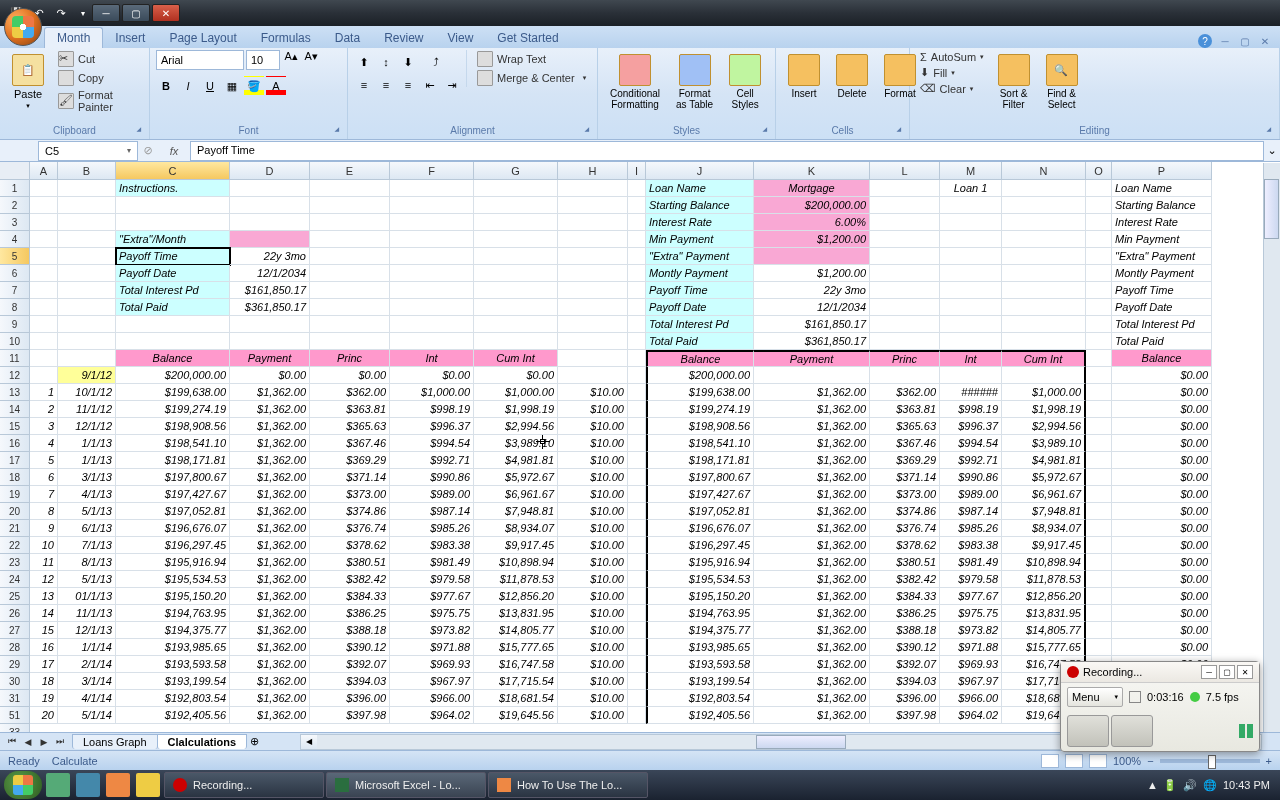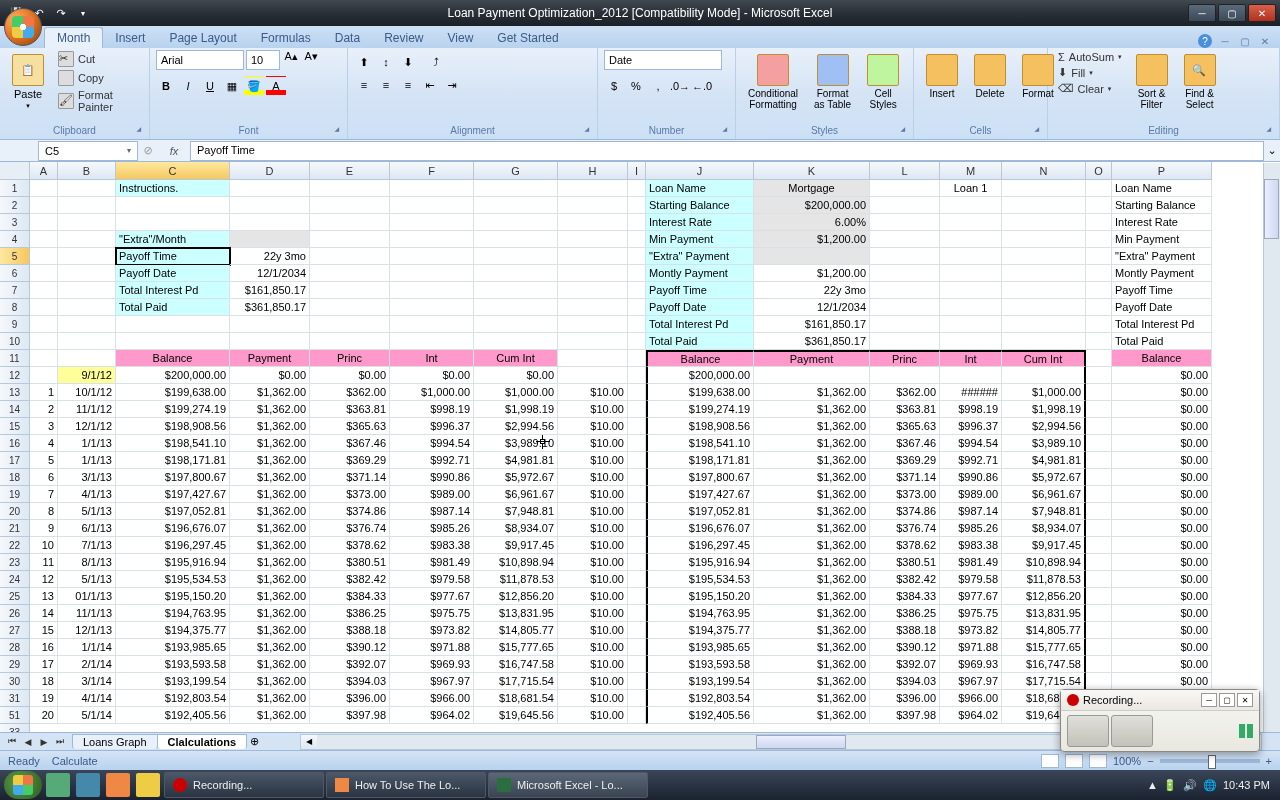--- a/index.html
+++ b/index.html
@@ -50,27 +50,27 @@
   
   
   .sheet-wrap { position:relative; background:#fff; height:570px; overflow:hidden;}
   .corner { position:absolute; left:0; top:0; width:30px; height:18px; background:#e8eef5; border-right:1px solid #b8c8d8; border-bottom:1px solid #b8c8d8;}
   .col-hdrs { position:absolute; left:30px; top:0; height:18px; display:flex;}
   .col-hdr { background:linear-gradient(#f5f8fc,#dde8f3); border-right:1px solid #b8c8d8; border-bottom:1px solid #b8c8d8; font-size:11px; color:#333; display:flex; align-items:center; justify-content:center;}
   .col-hdr.sel { background:linear-gradient(#ffe8a0,#f5c860); }
   .row-hdrs { position:absolute; left:0; top:18px; width:30px;}
   .row-hdr { height:17px; background:linear-gradient(to right,#f5f8fc,#dde8f3); border-right:1px solid #b8c8d8; border-bottom:1px solid #b8c8d8; font-size:10px; color:#333; display:flex; align-items:center; justify-content:center;}
   .row-hdr.sel { background:linear-gradient(to right,#ffe8a0,#f5c860);}
-  .grid { position:absolute; left:30px; top:18px; }
+  .grid { position:absolute; left:30px; top:18px;font-style:italic; }
   .grow { display:flex; height:17px;}
   .cell { border-right:1px solid #d8e0e8; border-bottom:1px solid #d8e0e8; font-size:11px; padding:0 3px; display:flex; align-items:center; overflow:hidden; white-space:nowrap;}
   .cell.r { justify-content:flex-end; font-family: Arial, sans-serif;}
   .cell.l { justify-content:flex-start; font-family: Arial, sans-serif;}
   .cell.c { justify-content:center; font-family: Arial, sans-serif;}
-  .cell.hi-yellow { background:#e5e5e5;}
+  .cell.hi-yellow { background:#f9a8d4;}
   .cell.hi-cyan { background:#ccffff;}
   .cell.hi-date { background:#ffff99;}
   .cell.hdr-pink { background:#ff99cc; font-weight:400; justify-content:center;}
   .cell.bt { border-top:2px solid #000;}
   .cell.bl { border-left:2px solid #000;}
   .cell.br2 { border-right:2px solid #000;}
   .cell.sel-cell { outline:2px solid #000; outline-offset:-1px; background:#ccffff;}
   
   
   .sheettabs { height:18px; background:#d5e4f5; display:flex; align-items:center; border-top:1px solid #9db8d9; font-size:11px; position:relative;}
@@ -120,21 +120,20 @@
 </head>
 <body>
 
 <div class="titlebar">
   <div class="qat">
     <span class="qat-btn">💾</span>
     <span class="qat-btn">↶</span>
     <span class="qat-btn">↷</span>
     <span class="qat-btn" style="font-size:8px;">▾</span>
   </div>
-  <div class="title">Loan Payment Optimization_2012  [Compatibility Mode] - Microsoft Excel</div>
   <div class="win-btns">
     <div class="win-btn">─</div>
     <div class="win-btn">▢</div>
     <div class="win-btn close">✕</div>
   </div>
 </div>
 
 <div class="tabrow">
   <div class="office-btn"></div>
   <div class="rtab active">Month</div>
@@ -214,35 +213,33 @@
           <span>⤴</span>
         </div>
         <div class="btn-row">
           <span>≡</span>
           <span>≡</span>
           <span>≡</span>
           <span>⇤</span>
           <span>⇥</span>
         </div>
       </div>
+      <div class="rcol" style="border-left:1px solid #c5d8ec;padding-left:6px;">
+        <div class="rbtn-sm">
+            <span class="ico"></span>
+            <span>Wrap Text</span>
+          </div>
+        <div class="rbtn-sm">
+            <span class="ico"></span>
+            <span>Merge &amp; Center</span>
+            <span style="font-size:7px;margin-left:4px;">▾</span>
+          </div>
+      </div>
     </div>
     <div class="rgroup-label">Alignment</div>
-  </div>
-  <div class="rgroup" style="width:138px;">
-    <div class="rgroup-body" style="flex-direction:column;">
-      <input class="nf-sel" value="Date" style="">
-      <div class="btn-row">
-        <span>$</span>
-        <span>%</span>
-        <span>,</span>
-        <span>.0→</span>
-        <span>←.0</span>
-      </div>
-    </div>
-    <div class="rgroup-label">Number</div>
   </div>
   <div class="rgroup" style="width:178px;">
     <div class="rgroup-body">
       <div class="rbtn-lg">
           <div class="ico" style="background:#f5a0a0;"></div>
           <span style="white-space:pre-line;text-align:center;font-size:10px;">Conditional
 Formatting</span>
         </div>
       <div class="rbtn-lg">
           <div class="ico" style="background:#a0c0f5;"></div>
@@ -990,20 +987,30 @@
 </div>
 
 <div class="rec-float">
   <div class="rec-title">
     <span style="width:12px;height:12px;background:#c00;border-radius:50%;margin-right:4px;"></span>
     <span class="t">Recording...</span>
     <span class="btn">─</span>
     <span class="btn">▢</span>
     <span class="btn">✕</span>
   </div>
+  <div class="rec-body">
+    <div class="rec-menu">
+        <span>Menu</span>
+        <span style="font-size:7px;">▾</span>
+      </div>
+    <span style="width:12px;height:12px;border:1px solid #888;"></span>
+    <span>0:03:16</span>
+    <span class="dot-green"></span>
+    <span>7.5 fps</span>
+  </div>
   <div class="rec-ctrl">
     <div class="bbtn"></div>
     <div class="bbtn"></div>
     <div style="margin-left:auto;display:flex;flex-direction:column;gap:1px;">
       <div style="width:6px;height:14px;background:#3a6;"></div>
     </div>
     <div style="display:flex;flex-direction:column;gap:1px;">
       <div style="width:6px;height:14px;background:#3a6;"></div>
     </div>
   </div>
@@ -1012,27 +1019,27 @@
 <div class="taskbar">
   <div class="start"></div>
   <div class="tb-ico" style="background:#5a7;"></div>
   <div class="tb-ico" style="background:#48a;"></div>
   <div class="tb-ico" style="background:#e84;"></div>
   <div class="tb-ico" style="background:#ec4;"></div>
   <div class="tb-item">
       <span style="width:14px;height:14px;background:#c00;border-radius:50%;"></span>
       <span>Recording...</span>
     </div>
+  <div class="tb-item active">
+      <span style="width:14px;height:14px;background:#2a6e3f;"></span>
+      <span>Microsoft Excel - Lo...</span>
+    </div>
   <div class="tb-item">
       <span style="width:14px;height:14px;background:#e84;"></span>
       <span>How To Use The Lo...</span>
-    </div>
-  <div class="tb-item active">
-      <span style="width:14px;height:14px;background:#2a6e3f;"></span>
-      <span>Microsoft Excel - Lo...</span>
     </div>
   <div class="tray">
     <span>▲</span>
     <span>🔋</span>
     <span>🔊</span>
     <span>🌐</span>
     <span>10:43 PM</span>
   </div>
 </div>
 

